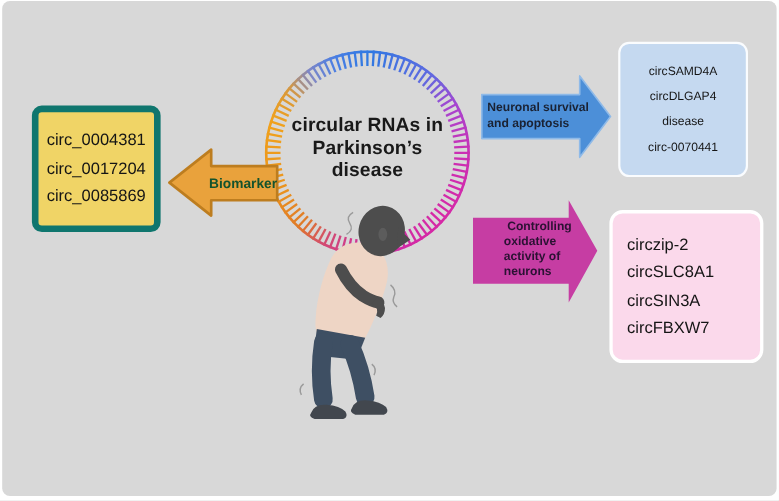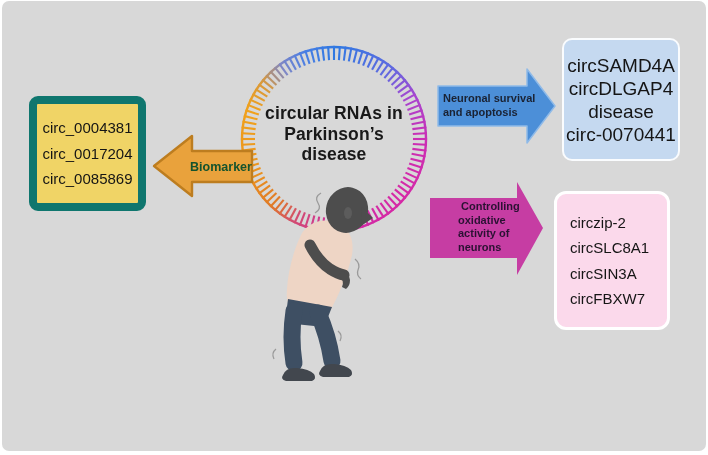--- a/index.html
+++ b/index.html
@@ -51,31 +51,31 @@
   }
   
   .box {
     position: absolute; display: flex; flex-direction: column; justify-content: center;
     color: #151515;
   }
   .box span { display: block; }
   #biomarker-box {
     left: 27px; top: 95px; width: 117px; height: 115px;
     background: var(--biomarker_box_bg, #f0d466);
-    border: 8px solid #0f766e; border-radius: 9px;
+    border: 6px solid #0f766e; border-radius: 9px;
     align-items: center; font-size: 15px; line-height: 25.5px;
   }
   #neuronal-box {
     left: 560px; top: 37px; width: 118px; height: 123px;
     background: var(--neuronal_box_bg, #c5d9f0);
     border: 2px solid rgba(255,255,255,.9); border-radius: 10px;
-    align-items: center; font-size: 19px; line-height: 23px;
+    align-items: center; font-size: 11px; line-height: 23px;
   }
   #oxidative-box {
-    left: 552px; top: 190px; width: 116px; height: 139px;
+    left: 552px; top: 190px; width: 140px; height: 139px;
     background: var(--oxidative_box_bg, #fbd9eb);
     border: 3px solid #ffffff; border-radius: 12px;
     align-items: flex-start; padding-left: 13px; font-size: 15px; line-height: 25.5px;
   }
 </style>
 </head>
 <body>
 
 <div class="stage">
   <div class="canvas">

